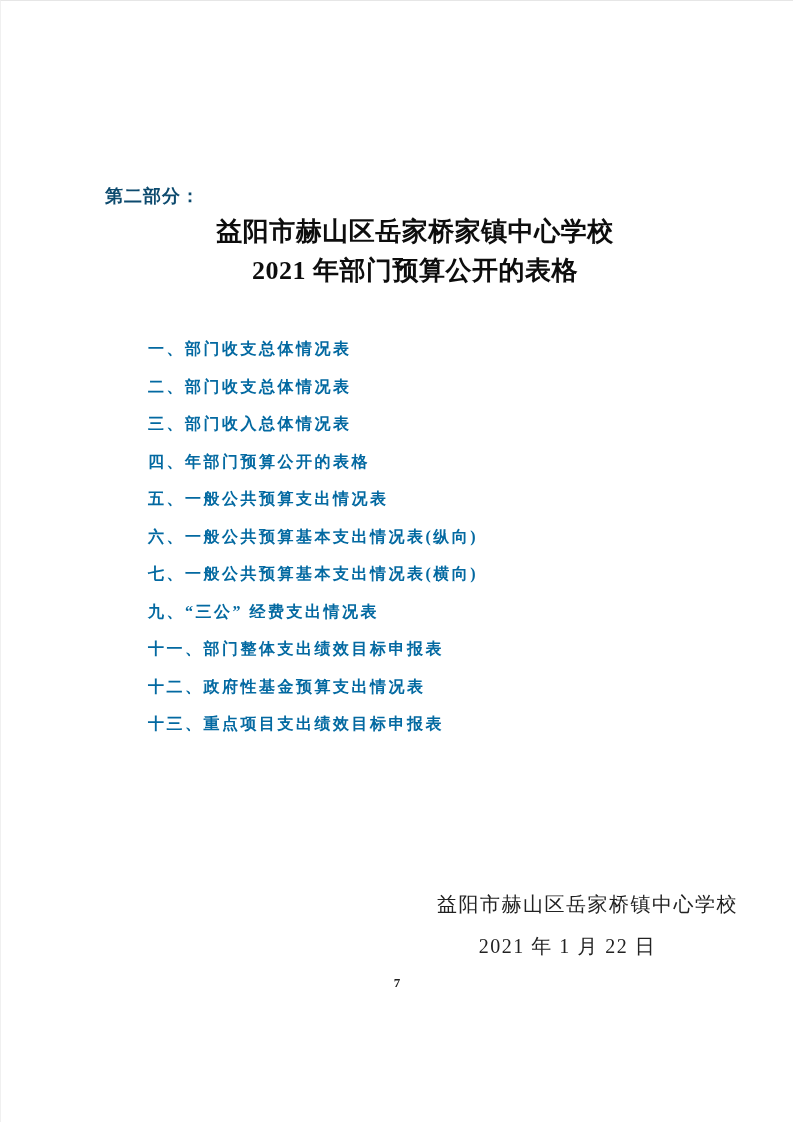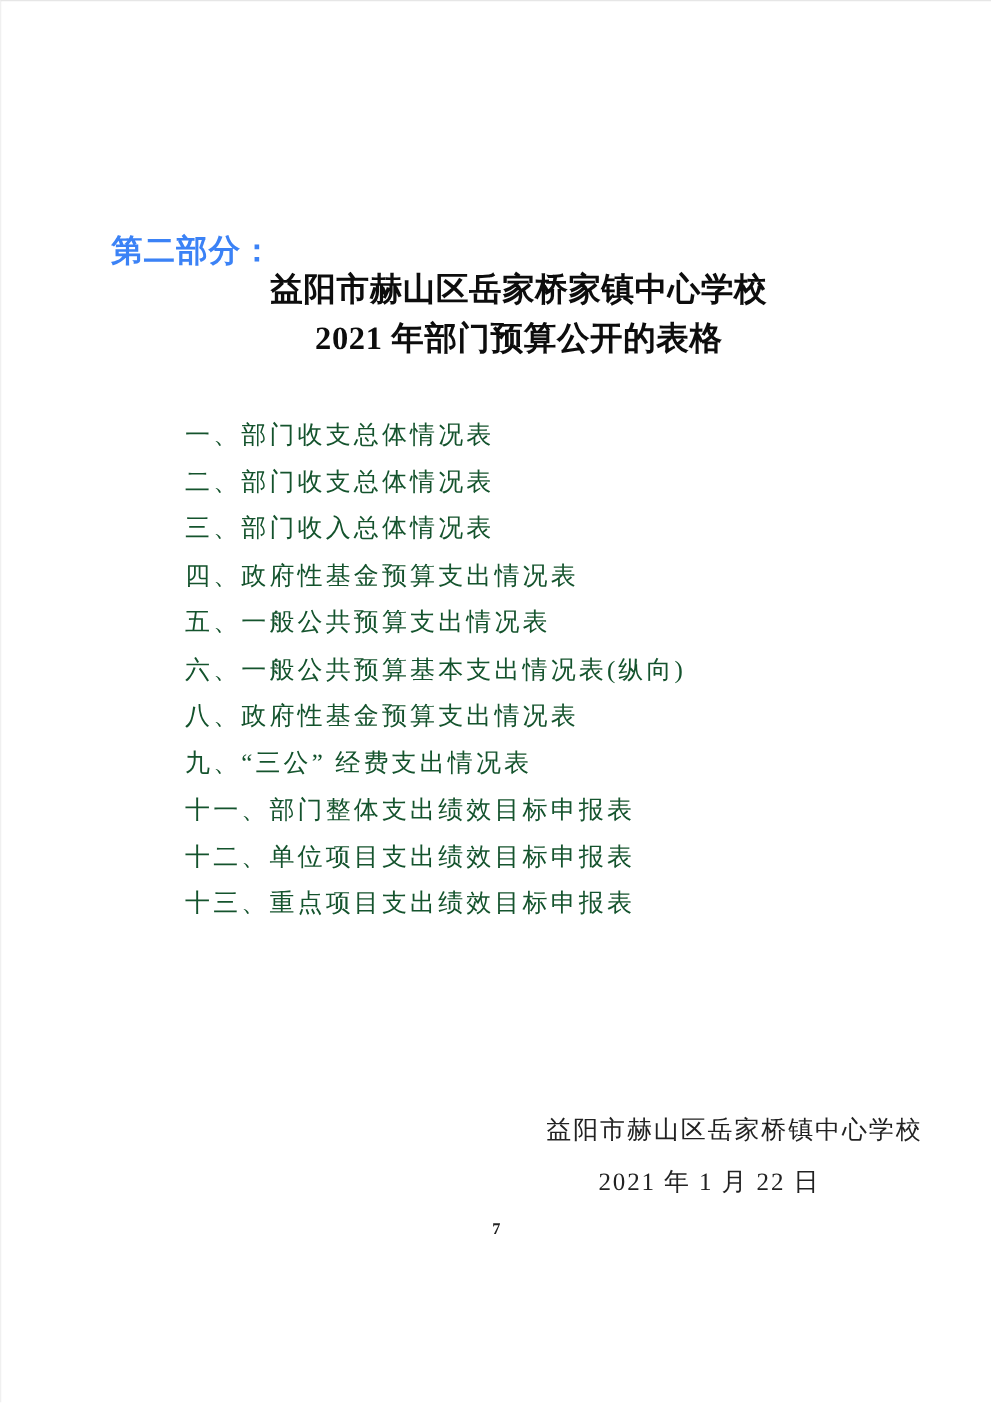--- a/index.html
+++ b/index.html
@@ -14,27 +14,27 @@
     background: #ffffff;
     font-family: "Liberation Serif", "DejaVu Serif", serif;
     color: #1c1c1c;
     box-sizing: border-box;
     border-top: 1px solid #e6e6e6;
     border-left: 1px solid #f0f0f0;
     overflow: hidden;
   }
   .section-label {
     position: absolute;
-    left: 88px;
+    left: 104px;
     top: 183px;
     font-family: "Liberation Sans", "DejaVu Sans", sans-serif;
     font-weight: bold;
-    font-size: 25px;
+    font-size: 18px;
     letter-spacing: 1px;
-    color: #3b82f6;
+    color: #0c4a6e;
     white-space: nowrap;
   }
   .title-block {
     position: absolute;
     left: 0;
     right: 0;
     top: 211px;
     text-align: center;
     font-weight: bold;
     font-size: 26px;
@@ -48,24 +48,25 @@
   }
   .toc-list {
     position: absolute;
     left: 147px;
     top: 329px;
     right: 60px;
   }
   .toc-item {
     height: 37.5px;
     line-height: 37.5px;
-    font-size: 20px;
+    font-size: 16px;
     letter-spacing: 2.5px;
-    color: #14532d;
+    color: #0369a1;
     white-space: nowrap;
+    font-weight: bold;
   }
   .signature-block {
     position: absolute;
     left: 389px;
     width: 308px;
     top: 882px;
     text-align: center;
     font-size: 20px;
     letter-spacing: 1.5px;
     line-height: 42px;
@@ -95,27 +96,27 @@
 
   <div class="title-block">
     <div class="title-line">益阳市赫山区岳家桥家镇中心学校</div>
     <div class="title-line">2021 年部门预算公开的表格</div>
   </div>
 
   <div class="toc-list">
       <div class="toc-item">一、部门收支总体情况表</div>
       <div class="toc-item">二、部门收支总体情况表</div>
       <div class="toc-item">三、部门收入总体情况表</div>
-      <div class="toc-item">四、政府性基金预算支出情况表</div>
+      <div class="toc-item">四、年部门预算公开的表格</div>
       <div class="toc-item">五、一般公共预算支出情况表</div>
       <div class="toc-item">六、一般公共预算基本支出情况表(纵向)</div>
-      <div class="toc-item">八、政府性基金预算支出情况表</div>
+      <div class="toc-item">七、一般公共预算基本支出情况表(横向)</div>
       <div class="toc-item">九、“三公” 经费支出情况表</div>
       <div class="toc-item">十一、部门整体支出绩效目标申报表</div>
-      <div class="toc-item">十二、单位项目支出绩效目标申报表</div>
+      <div class="toc-item">十二、政府性基金预算支出情况表</div>
       <div class="toc-item">十三、重点项目支出绩效目标申报表</div>
     </div>
 
   <div class="signature-block">
     <div class="signature-org">益阳市赫山区岳家桥镇中心学校</div>
     <div class="signature-date">2021 年 1 月 22 日</div>
   </div>
 
   <div class="page-number">7</div>
 

